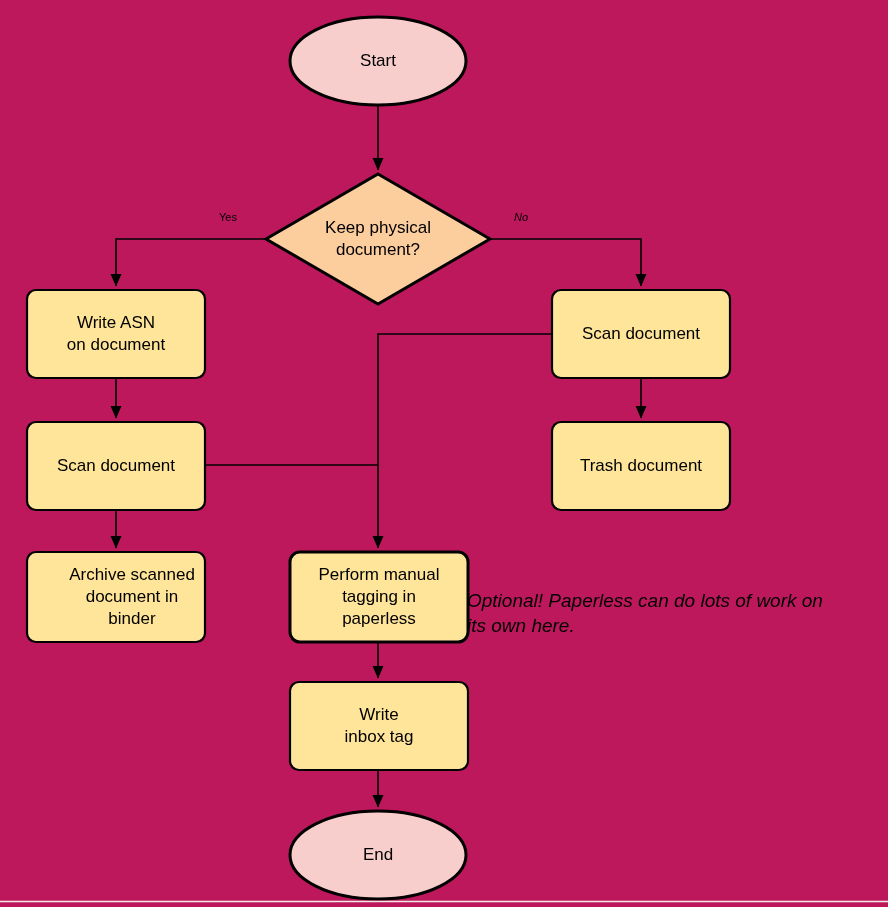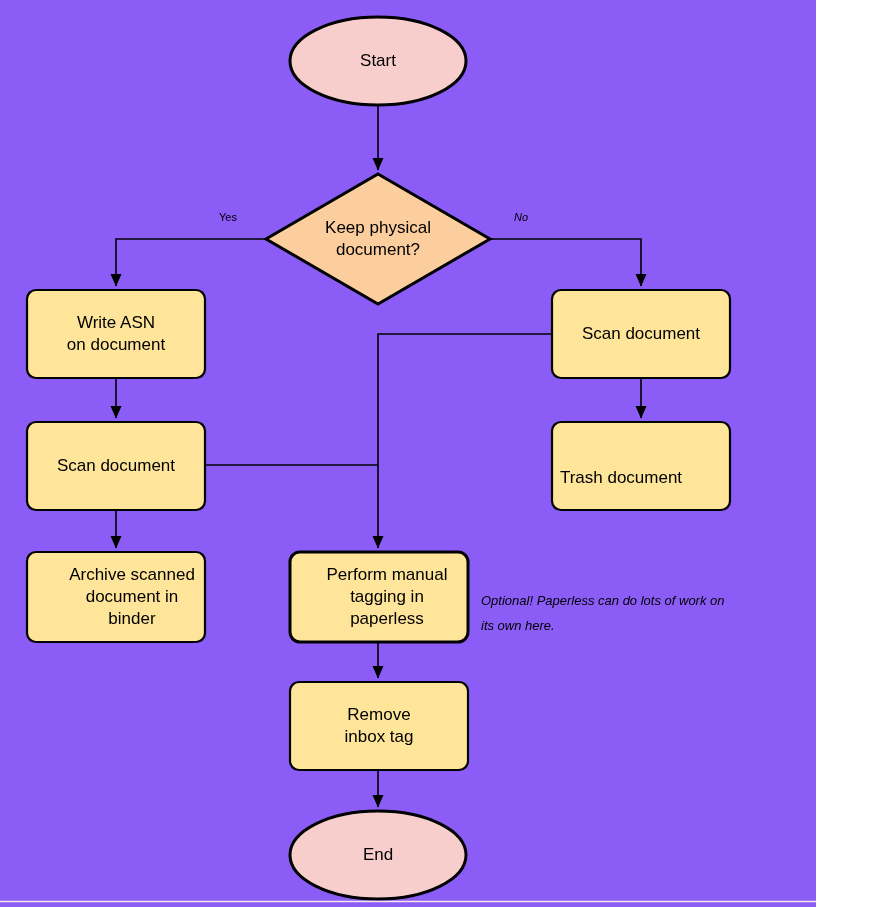--- a/index.html
+++ b/index.html
@@ -2,23 +2,23 @@
 <html><head>
 <meta charset="utf-8">
 <style>
   html, body {
     margin: 0;
     padding: 0;
     background: #ffffff;
   }
   .canvas {
     position: relative;
-    width: 816px;
+    width: 888px;
     height: 907px;
-    background: #8b5cf6;
+    background: #be185d;
     font-family: "Liberation Sans", sans-serif;
     overflow: hidden;
   }
   svg.layer {
     position: absolute;
     left: 0;
     top: 0;
     display: block;
   }
   .shape {
@@ -46,24 +46,24 @@
   }
   .edge-label {
     position: absolute;
     font-size: 11px;
     color: #000000;
     text-align: center;
     white-space: nowrap;
   }
   .note-text {
     position: absolute;
-    left: 481px;
+    left: 467px;
     top: 588px;
     width: 404px;
-    font-size: 13px;
+    font-size: 19px;
     font-style: italic;
     line-height: 25px;
     color: #000000;
     white-space: pre-line;
   }
 </style>
 </head>
 <body>
 
 <div class="canvas">
@@ -103,25 +103,25 @@
   <div class="node-label" style="left:289px; top:17px;  width:178px; height:88px;">Start</div>
   <div class="node-label" style="left:27px;  top:290px; width:178px; height:88px;">Write ASN
 on document</div>
   <div class="node-label" style="left:278px; top:176px; width:200px; height:126px;">Keep physical
 document?</div>
   <div class="node-label" style="left:27px;  top:422px; width:178px; height:88px;">Scan document</div>
   <div class="node-label" style="left:27px;  top:552px; width:178px; height:90px;margin-left:16px;">Archive scanned
 document in
 binder</div>
   <div class="node-label" style="left:552px; top:290px; width:178px; height:88px;">Scan document</div>
-  <div class="node-label" style="left:532px; top:422px; width:178px; height:88px;margin-top:12px;">Trash document</div>
-  <div class="node-label" style="left:290px; top:552px; width:178px; height:90px;margin-left:8px;">Perform manual
+  <div class="node-label" style="left:552px; top:422px; width:178px; height:88px;">Trash document</div>
+  <div class="node-label" style="left:290px; top:552px; width:178px; height:90px;">Perform manual
 tagging in
 paperless</div>
-  <div class="node-label" style="left:290px; top:682px; width:178px; height:88px;">Remove
+  <div class="node-label" style="left:290px; top:682px; width:178px; height:88px;">Write
 inbox tag</div>
   <div class="node-label" style="left:289px; top:811px; width:178px; height:88px;">End</div>
 
   <div class="edge-label" style="left:200px; top:211px; width:56px;">Yes</div>
   <div class="edge-label" style="left:493px; top:211px; width:56px;font-style:italic;">No</div>
 
   <div class="note-text">Optional! Paperless can do lots of work on
 its own here.</div>
 
 </div>

